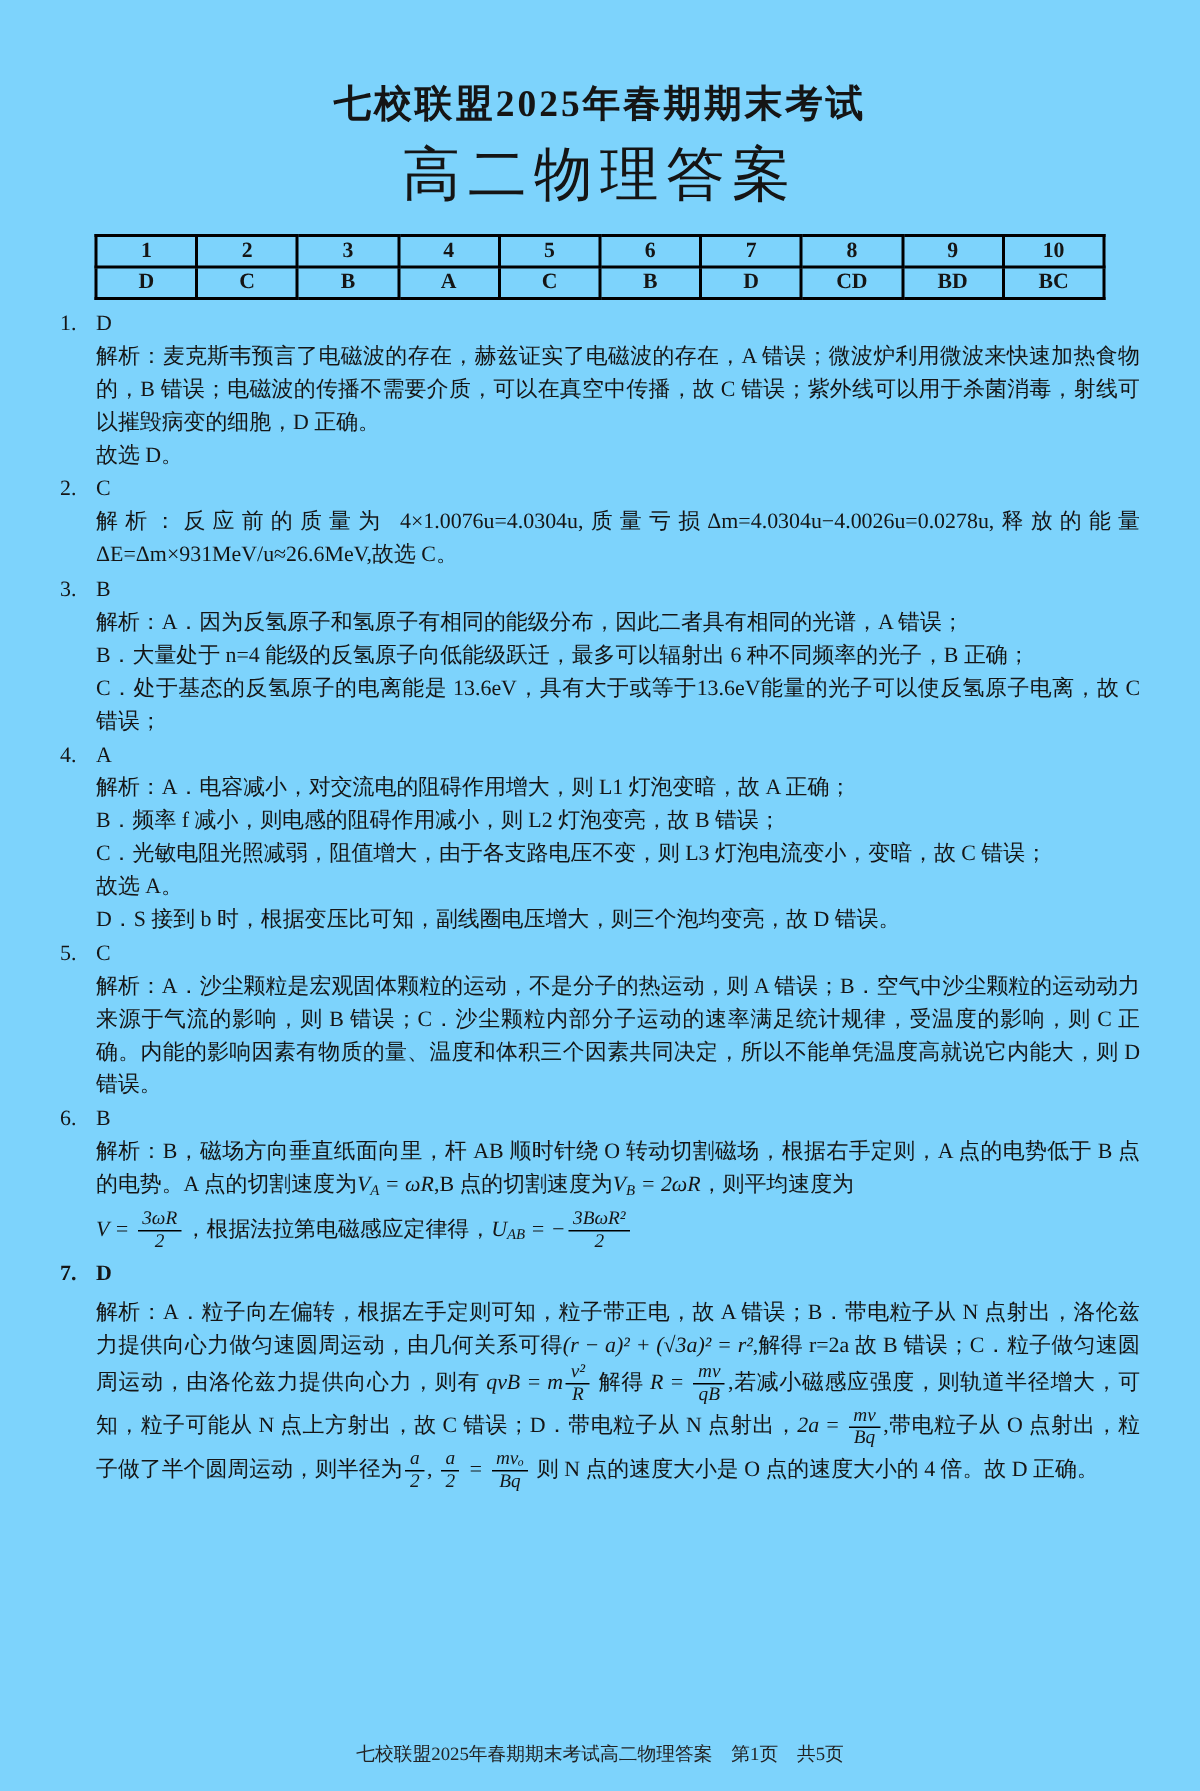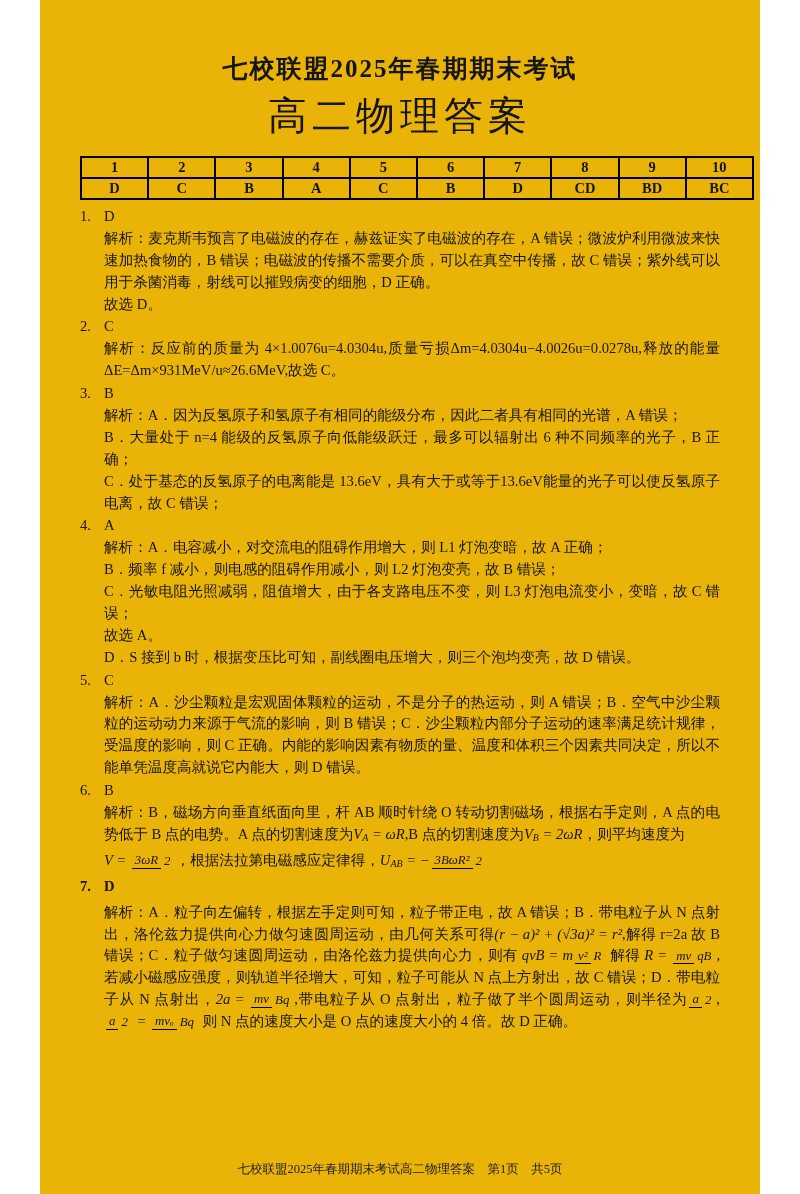--- a/index.html
+++ b/index.html
@@ -2,24 +2,24 @@
 <html><head>
 <meta charset="utf-8">
 <style>
   * { margin: 0; padding: 0; box-sizing: border-box; }
   html, body { background: #ffffff; }
   body {
     font-family: "Liberation Serif", "DejaVu Serif", serif;
     color: #151515;
   }
   .page {
-    width: 720px;
+    width: 800px;
     height: 1194px;
     margin: 0 auto;
-    background: #eab308;
+    background: #7dd3fc;
     position: relative;
     padding: 52px 40px 0 40px;
     overflow: hidden;
   }
   .title {
     text-align: center;
     font-size: 25px;
     font-weight: 700;
     letter-spacing: 2px;
   }
@@ -60,21 +60,21 @@
   .q-para.spaced { margin-top: 4px; margin-bottom: 4px; }
   i { font-family: "Liberation Serif", "DejaVu Serif", serif; }
   sub {
     font-size: 0.68em;
     font-style: italic;
     vertical-align: -0.25em;
     line-height: 0;
   }
   .frac {
     display: inline-flex;
-    flex-direction: row;
+    flex-direction: column;
     align-items: center;
     vertical-align: middle;
     line-height: 1.08;
     font-size: 0.88em;
     font-style: italic;
     margin: 0 2px;
   }
   .frac .num { display: block; padding: 0 3px; border-bottom: 1px solid #000; }
   .frac .den { display: block; padding: 0 3px; }
   .footer {

